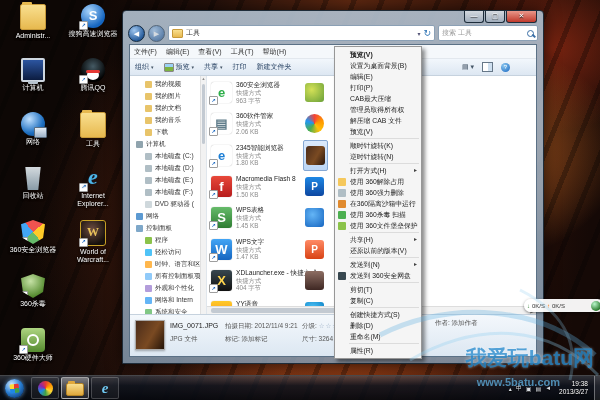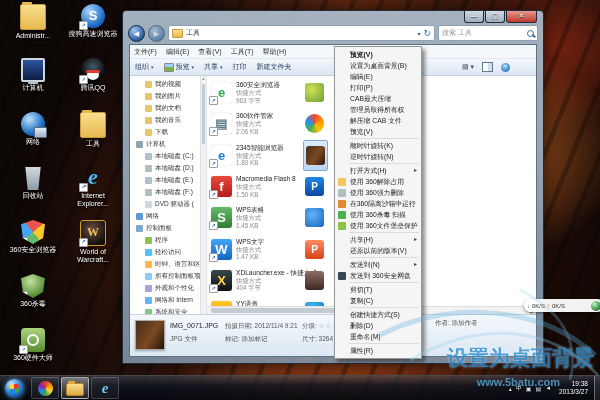--- a/index.html
+++ b/index.html
@@ -650,16 +650,16 @@
     </span>
     <span class="show-desktop" data-name="show-desktop-button"></span>
   </div>
 
   <div class="watermark" data-name="watermark">
     <svg class="wm-swoosh" width="230" height="110" viewBox="0 0 230 110" data-name="watermark-swoosh">
       <path d="M10 55 C 80 20, 170 25, 225 75" fill="none" stroke="#5fb0e0" stroke-width="5" opacity="0.5"></path>
       <path d="M40 80 C 110 40, 180 45, 228 95" fill="none" stroke="#8ecdf0" stroke-width="3" opacity="0.5"></path>
       <path d="M150 10 C 190 30, 210 60, 200 100" fill="none" stroke="#8ecdf0" stroke-width="3" opacity="0.4"></path>
     </svg>
-    <span class="wm-title" data-name="watermark-title">设置为桌面背景</span>
+    <span class="wm-title" data-name="watermark-title">我爱玩batu网</span>
     <span class="wm-url" data-name="watermark-url">www.5batu.com</span>
   </div>
 </div>
 
 </body></html>

